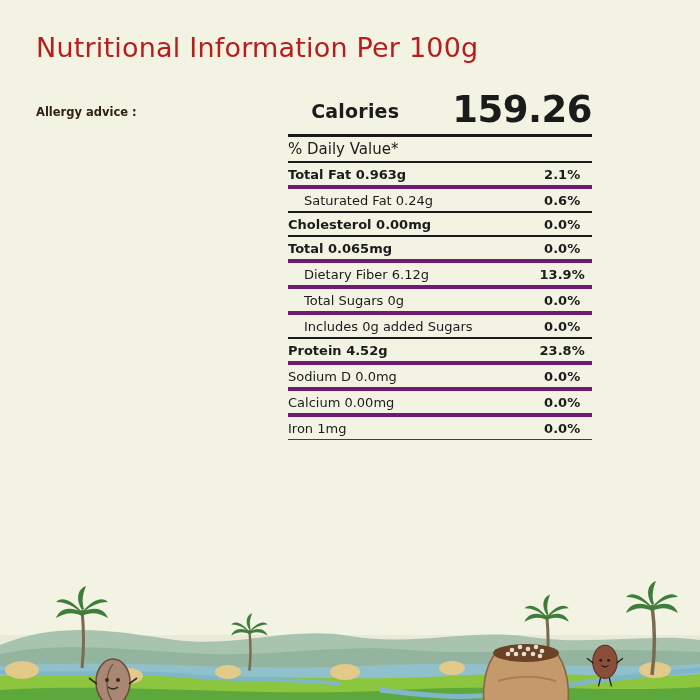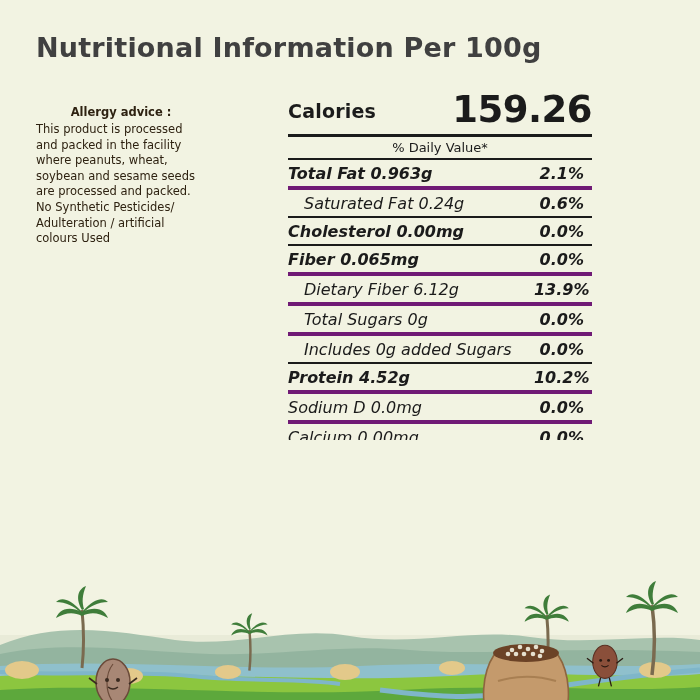--- a/index.html
+++ b/index.html
@@ -20,88 +20,87 @@
     height: 700px;
     overflow: hidden;
   }
 
   
   .title {
     position: absolute;
     left: 36px;
     top: 32px;
     font-size: 27px;
-    font-weight: bold;
-    color: #404040;
+    font-weight: normal;
+    color: #b91c1c;
     letter-spacing: 0.2px;
     font-family: "DejaVu Sans", sans-serif;
   }
 
   
   .allergy {
     position: absolute;
     left: 36px;
     top: 105px;
     width: 170px;
     color: #3a2a16;
   }
   .allergy-title {
     font-size: 11.5px;
     font-weight: bold;
     margin-bottom: 3px;
     color: #2e2211;
-    text-align: center;
   }
   .allergy-body {
     font-size: 11.5px;
     line-height: 15.6px;
     color: #2e2211;
   }
 
   
   .panel {
     position: absolute;
     left: 288px;
     top: 92px;
     width: 304px;
     color: #1b1b1b;
   }
   .cal-row {
     display: flex;
     align-items: flex-end;
-    justify-content: space-between;
+    justify-content: flex-end;
     padding-bottom: 2px;
+    gap: 19px;
   }
   .cal-label {
     font-size: 19px;
     font-weight: bold;
     letter-spacing: 0.2px;
     padding-bottom: 6px;
   }
   .cal-value {
     font-size: 37px;
     font-weight: bold;
     line-height: 36px;
     letter-spacing: -0.5px;
     margin-left: 34px;
   }
   .rule-thick {
     border-top: 3px solid #1b1b1b;
     margin-top: 4px;
   }
   .dv-head {
-    text-align: center;
-    font-size: 13px;
+    text-align: left;
+    font-size: 15px;
     padding: 3px 0 3px 0;
   }
   table.nut {
     width: 100%;
     border-collapse: collapse;
-    font-size: 16px;
-    font-style: italic;
+    font-size: 13px;
   }
   table.nut td {
     padding: 3.5px 0 3.5px 0;
     vertical-align: baseline;
   }
   table.nut td.val {
     text-align: center;
     white-space: nowrap;
   }
   tr.line > td {
@@ -134,21 +133,20 @@
 </style>
 </head>
 <body>
 
 <div class="page">
 
   <div class="title">Nutritional Information Per 100g</div>
 
   <div class="allergy">
     <div class="allergy-title">Allergy advice :</div>
-    <div class="allergy-body">This product is processed and packed in the facility where peanuts, wheat, soybean and sesame seeds are processed and packed. No Synthetic Pesticides/ Adulteration / artificial colours Used</div>
   </div>
 
   <div class="panel">
     <div class="cal-row">
       <div class="cal-label">Calories</div>
       <div class="cal-value">159.26</div>
     </div>
     <div class="rule-thick"></div>
     <div class="dv-head">% Daily Value*</div>
     <table class="nut">
@@ -159,38 +157,38 @@
           </tr>
           <tr class="line">
             <td class="ind1">Saturated Fat 0.24g</td>
             <td class="val bold">0.6%</td>
           </tr>
           <tr class="line-strong">
             <td class="bold">Cholesterol 0.00mg</td>
             <td class="val bold">0.0%</td>
           </tr>
           <tr class="line-strong">
-            <td class="bold">Fiber 0.065mg</td>
+            <td class="bold">Total 0.065mg</td>
             <td class="val bold">0.0%</td>
           </tr>
           <tr class="line">
             <td class="ind1">Dietary Fiber 6.12g</td>
             <td class="val bold">13.9%</td>
           </tr>
           <tr class="line">
             <td class="ind1">Total Sugars 0g</td>
             <td class="val bold">0.0%</td>
           </tr>
           <tr class="line">
             <td class="ind2">Includes 0g added Sugars</td>
             <td class="val bold">0.0%</td>
           </tr>
           <tr class="line-strong">
             <td class="bold">Protein 4.52g</td>
-            <td class="val bold">10.2%</td>
+            <td class="val bold">23.8%</td>
           </tr>
           <tr class="line">
             <td>Sodium D 0.0mg</td>
             <td class="val bold">0.0%</td>
           </tr>
           <tr class="line">
             <td>Calcium 0.00mg</td>
             <td class="val bold">0.0%</td>
           </tr>
           <tr class="line">

